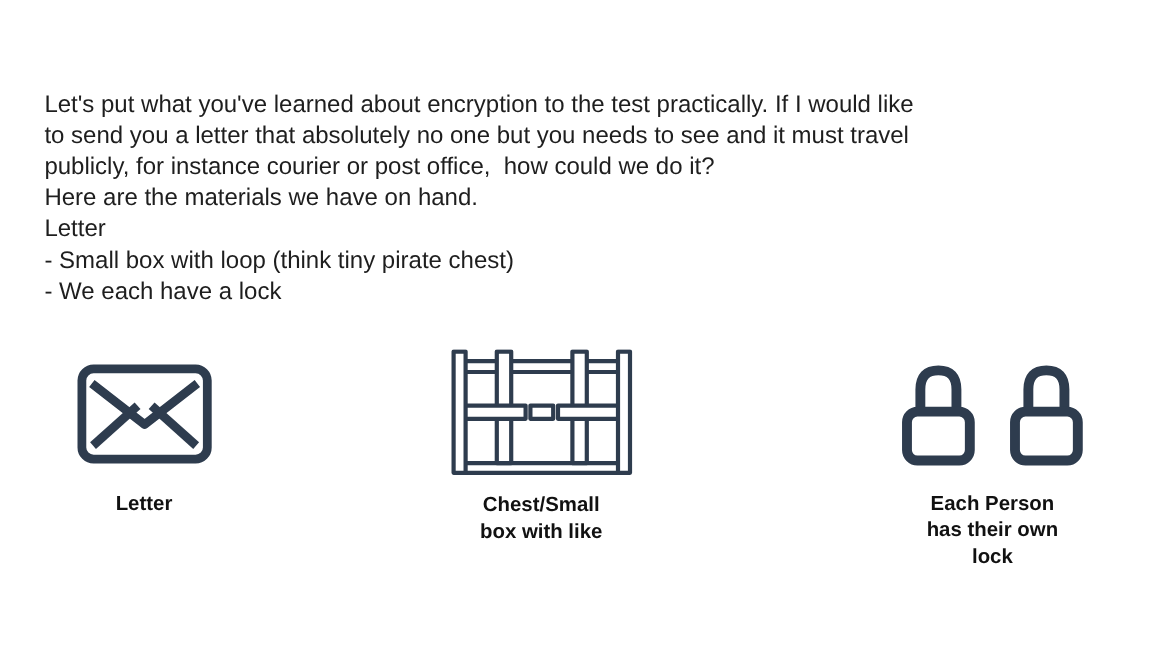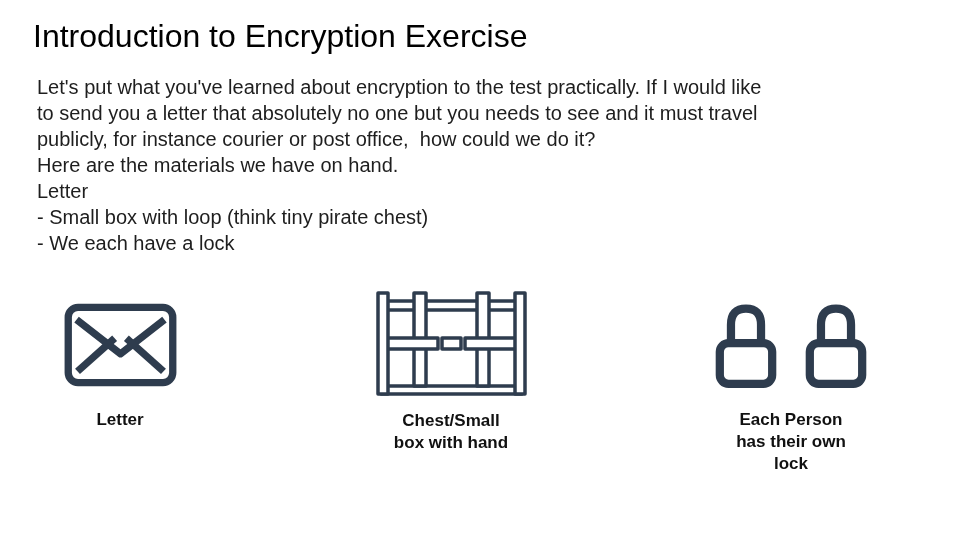--- a/index.html
+++ b/index.html
@@ -53,29 +53,28 @@
     font-size: 17px;
     line-height: 22px;
     color: #111111;
     text-align: center;
     white-space: pre-wrap;
   }
   .fig-letter { left: 60px;  top: 303px; width: 120px; }
   .fig-letter .caption { margin-top: 22px; }
   .fig-chest  { left: 371px; top: 291px; width: 160px; }
   .fig-chest .caption { margin-top: 13px; }
-  .fig-locks  { left: 711px; top: 299px; width: 160px; }
+  .fig-locks  { left: 747px; top: 299px; width: 160px; }
   .fig-locks .caption { margin-top: 18px; }
 </style>
 </head>
 <body>
 
 <div class="slide">
 
-  <h1 class="title">Introduction to Encryption Exercise</h1>
 
   <div class="body-text">Let's put what you've learned about encryption to the test practically. If I would like
 to send you a letter that absolutely no one but you needs to see and it must travel
 publicly, for instance courier or post office,  how could we do it?
 Here are the materials we have on hand.
 Letter
 - Small box with loop (think tiny pirate chest)
 - We each have a lock</div>
 
   <div class="figure fig-letter">
@@ -98,21 +97,21 @@
         <rect x="39" y="2" width="12" height="93"></rect>
         <rect x="102" y="2" width="12" height="93"></rect>
         <rect x="6" y="47" width="57" height="11"></rect>
         <rect x="90" y="47" width="57" height="11"></rect>
         <rect x="67" y="47" width="19" height="11"></rect>
         <rect x="3" y="2" width="10" height="101"></rect>
         <rect x="140" y="2" width="10" height="101"></rect>
       </g>
     </svg>
     <div class="caption">Chest/Small
-box with hand</div>
+box with like</div>
   </div>
 
   <div class="figure fig-locks">
     <div class="locks-row">
       <svg width="64" height="92" viewBox="0 0 66 92">
         <g stroke="#2e3c4e" stroke-width="8.5" fill="none">
           <path d="M 17.5 48 L 17.5 25 Q 17.5 8.5 33 8.5 Q 48.5 8.5 48.5 25 L 48.5 48"></path>
           <rect x="6" y="44" width="54" height="42" rx="9" fill="#ffffff"></rect>
         </g>
       </svg>

